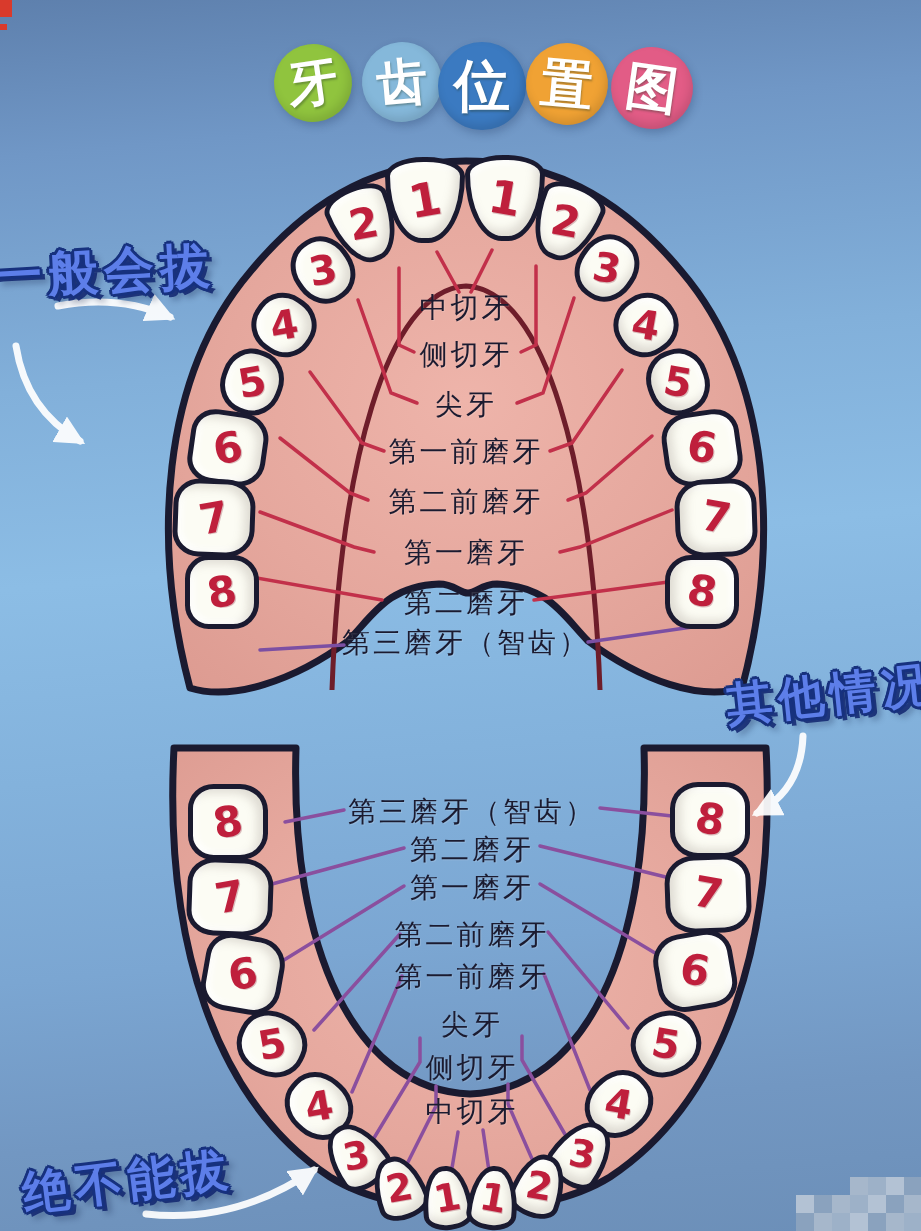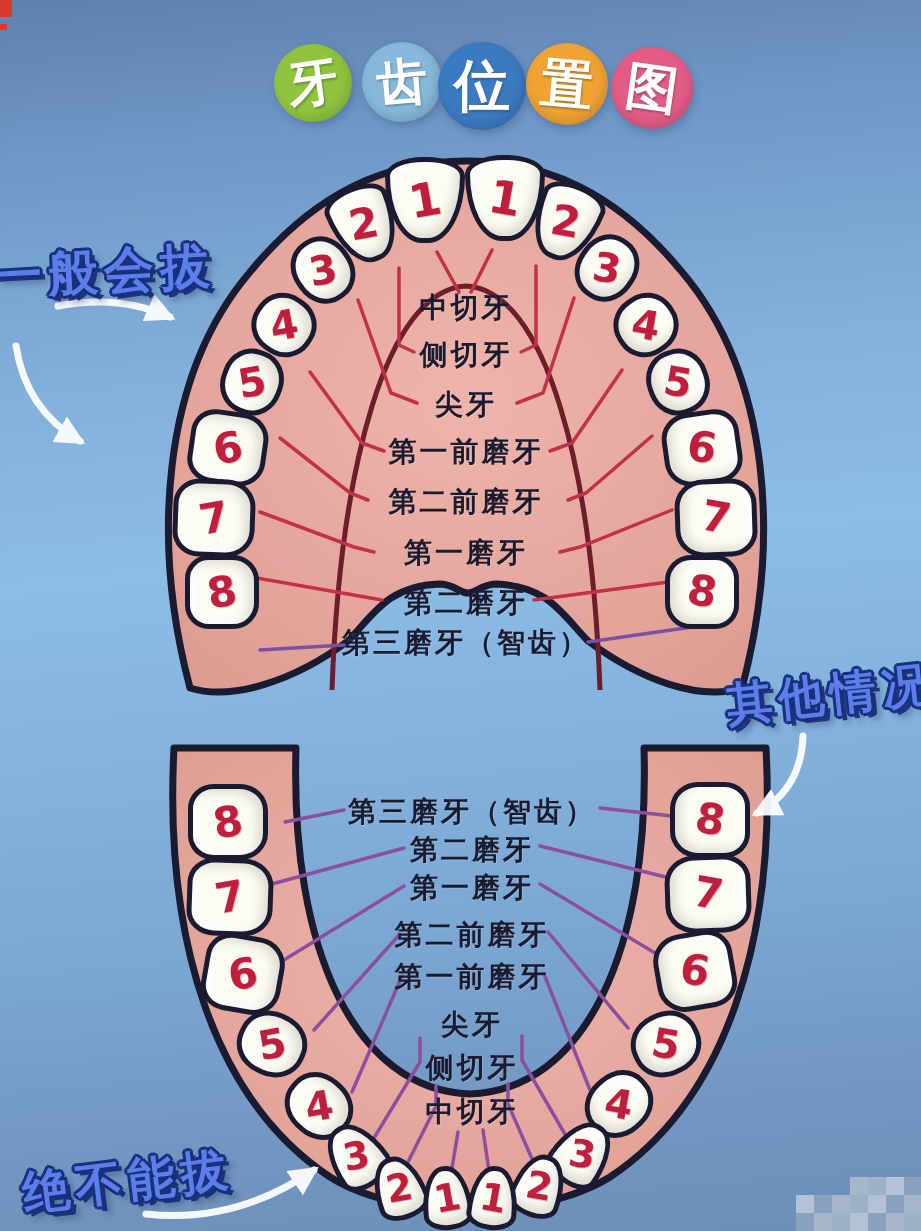--- a/index.html
+++ b/index.html
@@ -15,21 +15,21 @@
     display:flex;align-items:center;justify-content:center;
     box-shadow:inset -4px -6px 10px rgba(150,140,130,.28), inset 3px 4px 6px rgba(255,255,255,.9);
   }
   .shape-incisor-down{border-radius:48% 48% 46% 46% / 22% 22% 78% 78%;}
   .shape-incisor-up{border-radius:46% 46% 48% 48% / 76% 76% 24% 24%;}
   .shape-round{border-radius:46%;}
   .shape-molar{border-radius:32% 32% 35% 35%;}
   .tnum{font-weight:bold;color:#bf1f3c;line-height:1;text-shadow:1px 1px 0 rgba(120,0,25,.25);}
   .arch-label{
     position:absolute;z-index:4;transform:translate(-50%,-50%);
-    font-weight:bold;color:#1b1b30;white-space:nowrap;letter-spacing:3px;
+    font-weight:normal;color:#1b1b30;white-space:nowrap;letter-spacing:3px;
     text-shadow:1px 1px 0 rgba(255,255,255,.15);
   }
   .title-circle{
     position:absolute;z-index:6;border-radius:50%;
     display:flex;align-items:center;justify-content:center;
     box-shadow:2px 4px 8px rgba(20,40,80,.25), inset -3px -5px 10px rgba(0,0,0,.12);
   }
   .title-char{font-weight:bold;color:#ffffff;line-height:1;text-shadow:1px 2px 2px rgba(40,60,40,.35);}
   .anno{
     position:absolute;z-index:6;font-weight:bold;color:#5d7ee9;

